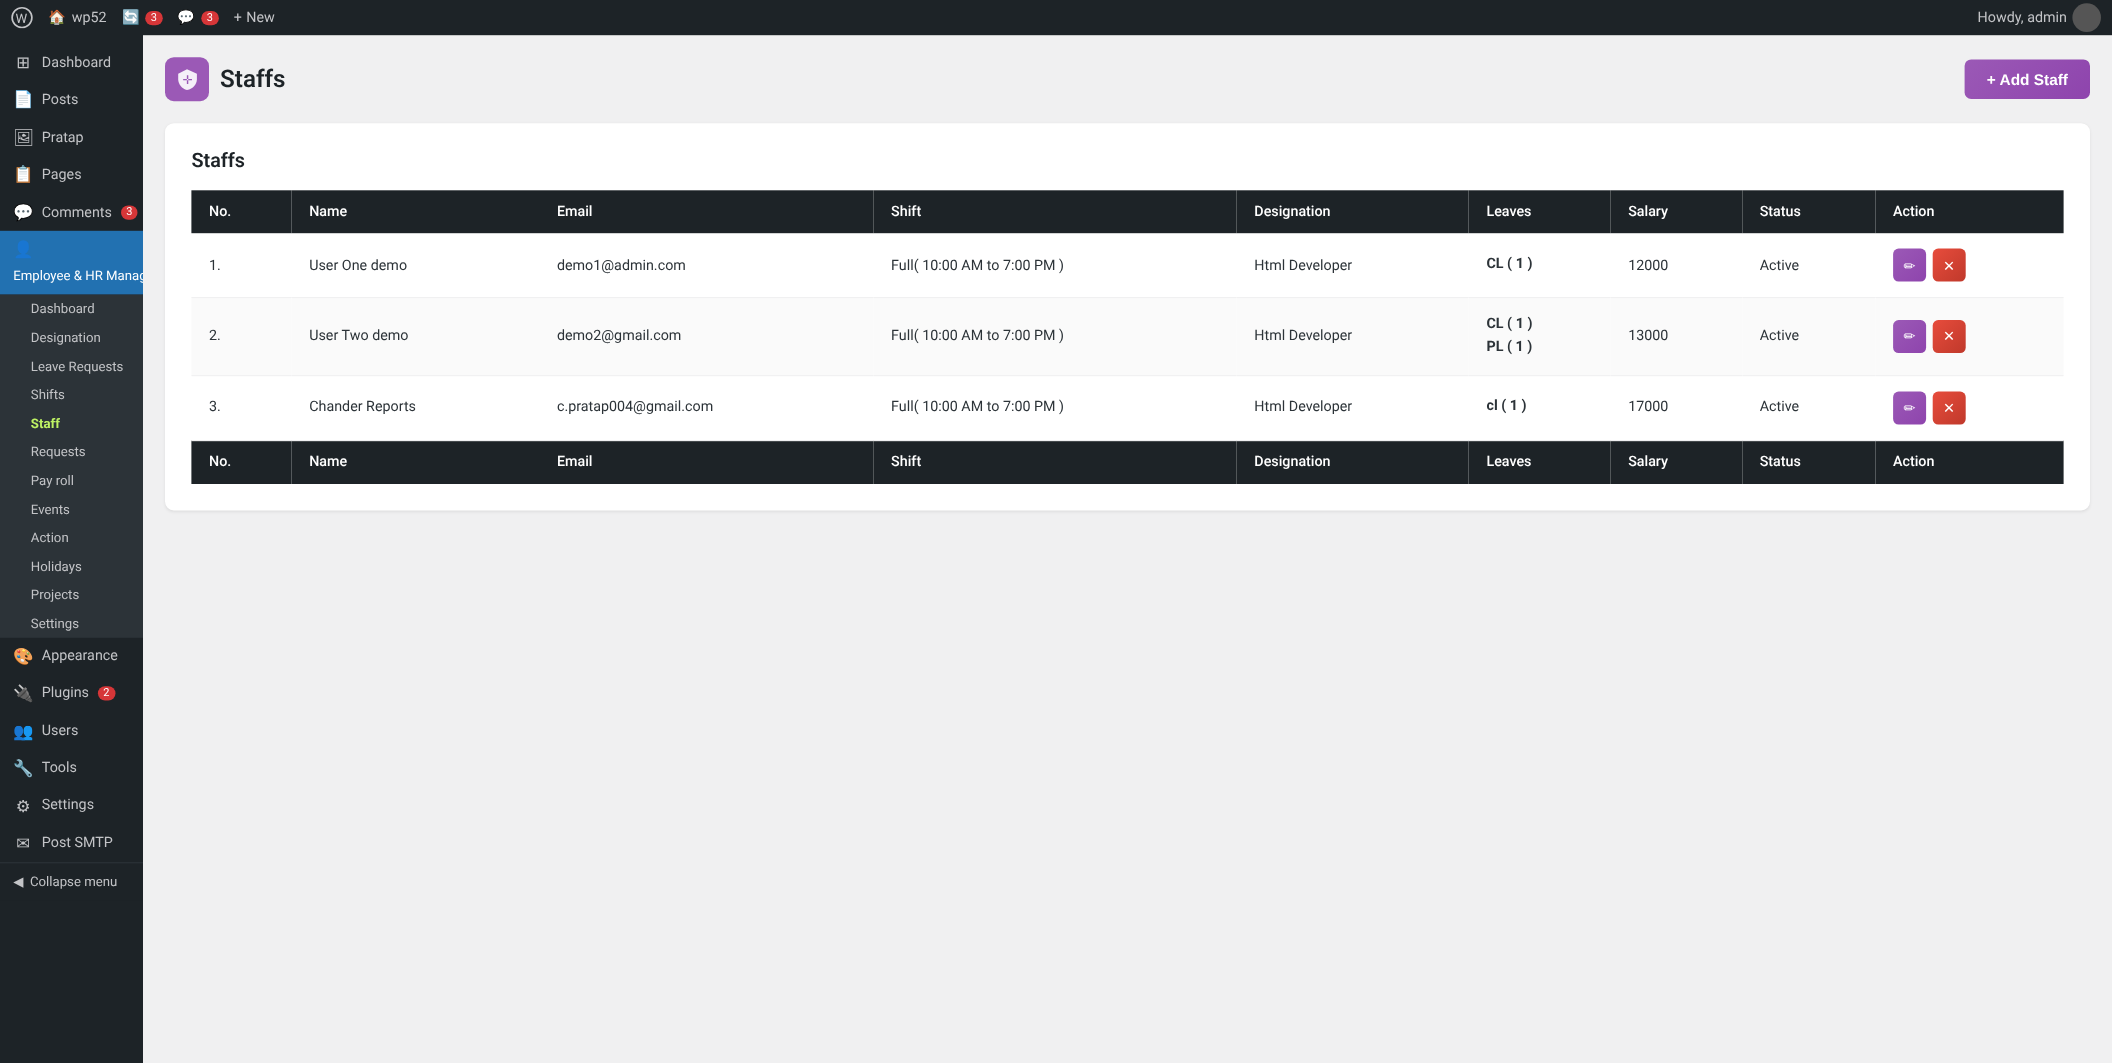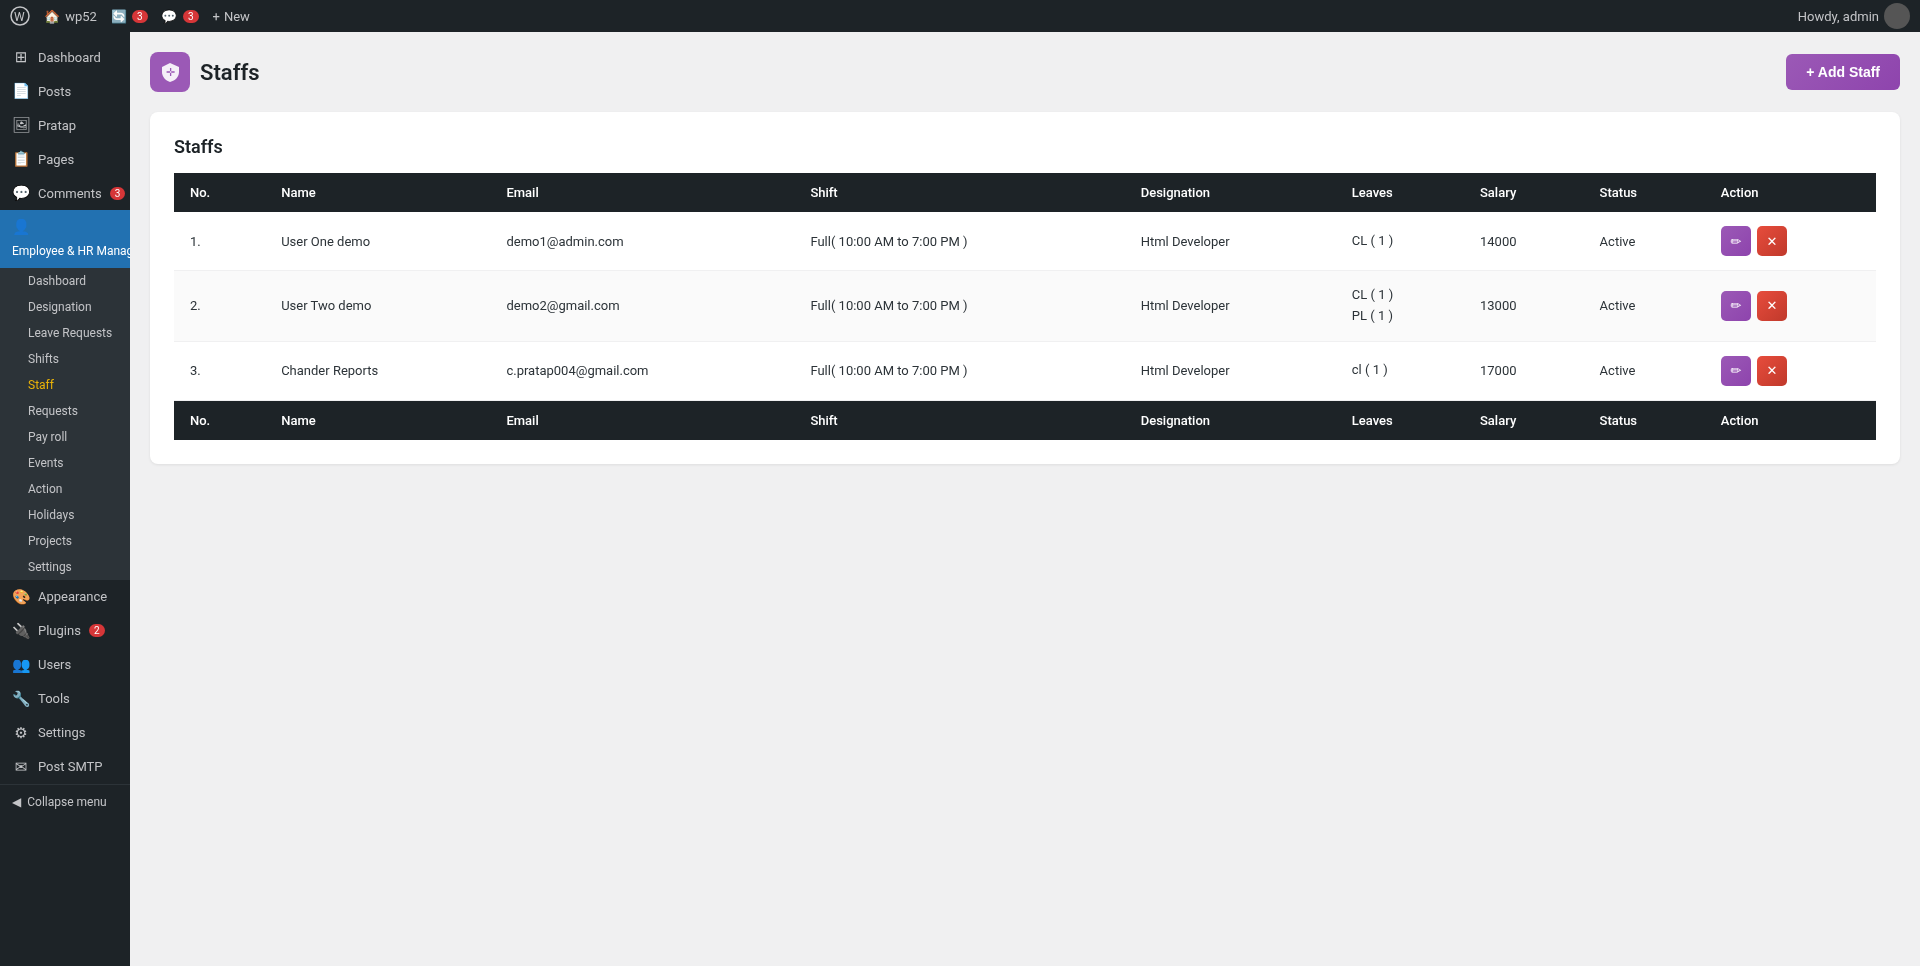--- a/index.html
+++ b/index.html
@@ -50,21 +50,21 @@
     .sidebar-item .icon { font-size: 15px; width: 18px; text-align: center; }
 
     
     .sidebar-submenu { background: #2c3338; }
     .sidebar-submenu .sidebar-subitem {
       padding: 6px 12px 6px 28px;
       color: #c3c4c7;
       cursor: pointer;
       font-size: 12px;
     }
-    .sidebar-submenu .sidebar-subitem.active { color: #eab308; font-weight: 400; }
+    .sidebar-submenu .sidebar-subitem.active { color: #bef264; font-weight: 700; }
 
     
     .main-content {
       flex: 1;
       overflow-y: auto;
       padding: 20px 20px 20px 20px;
       background: #f0f0f1;
     }
 
     
@@ -138,21 +138,21 @@
       cursor: pointer;
       color: #c3c4c7;
       font-size: 12px;
       display: flex; align-items: center; gap: 6px;
     }
 
     
     .sidebar::-webkit-scrollbar { width: 4px; }
     .sidebar::-webkit-scrollbar-thumb { background: #3c434a; }
 
-    .leaves-cell { line-height: 1.6; }
+    .leaves-cell { line-height: 1.6; font-weight: bold; }
   </style>
 </head>
 <body>
 
 <div class="admin-bar">
   <div class="admin-bar-left">
     <div class="admin-bar-item">
       <svg class="wp-logo" viewBox="0 0 20 20" fill="#c3c4c7">
           <circle cx="10" cy="10" r="9" fill="none" stroke="#c3c4c7" stroke-width="1.5"></circle>
           <text x="4" y="15" font-size="12" fill="#c3c4c7">W</text>
@@ -295,21 +295,21 @@
 
         <tr>
       <td>1.</td>
       <td>User One demo</td>
       <td>demo1@admin.com</td>
       <td>Full( 10:00 AM to 7:00 PM )</td>
       <td>Html Developer</td>
       <td class="leaves-cell">
                 <div>CL ( 1 )</div>
               </td>
-      <td>14000</td>
+      <td>12000</td>
       <td>Active</td>
       <td>
         <div class="action-btns">
           <button class="btn-edit" title="Edit">✏</button>
           <button class="btn-delete" title="Delete">✕</button>
         </div>
       </td>
     </tr>
             <tr>
       <td>2.</td>

